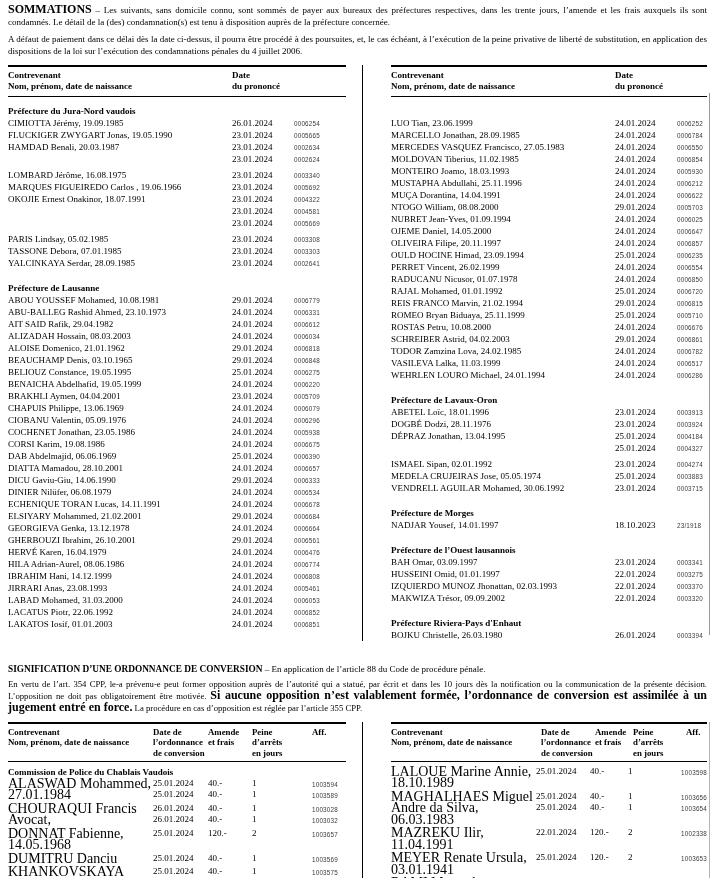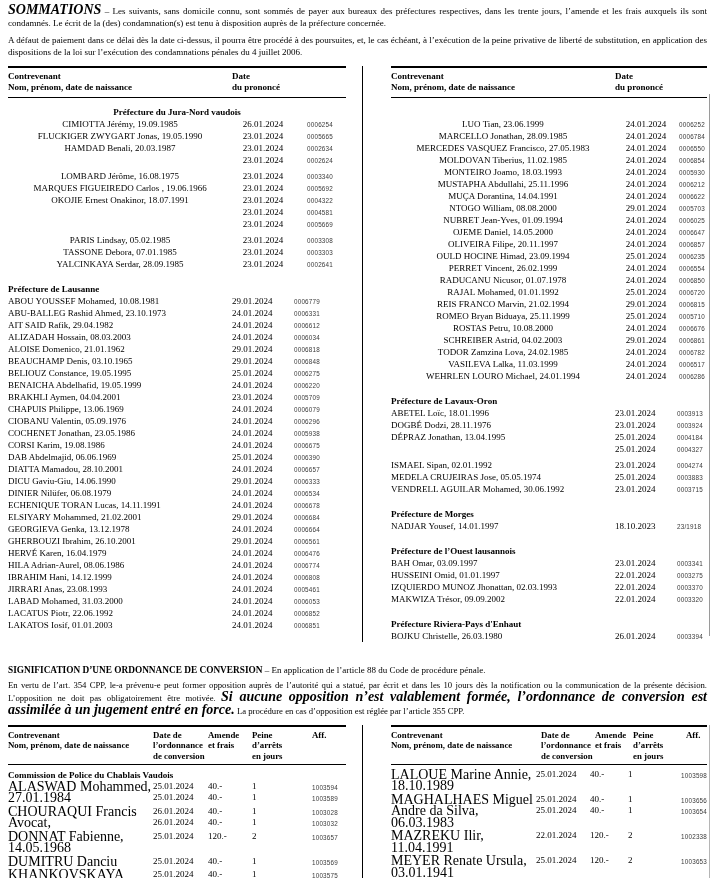--- a/index.html
+++ b/index.html
@@ -7,42 +7,42 @@
   }
   html,body{margin:0;padding:0;background:var(--bg);}
   .page{
     width:713px;height:878px;background:var(--bg);color:var(--text);
     font-family:"Liberation Serif","DejaVu Serif",serif;
     position:relative;overflow:hidden;box-sizing:border-box;
     padding:4px 6px 0 8px;
   }
   
   .intro{margin:0 0 6px 0;font-size:9px;line-height:11.5px;text-align:justify;}
-  .intro b{font-size:14px;font-style:italic;}
+  .intro b{font-size:12px;}
   .conv-title{margin:23px 0 4px 0;font-size:9px;line-height:11px;text-align:justify;}
   .conv-title b{font-size:9.3px;}
   .conv-p{font-size:8.7px;line-height:11px;margin-bottom:7px;}
 
   
   .cols{position:relative;display:flex;align-items:flex-start;margin-top:8px;}
   .col-l{width:338px;}
   .col-r{width:316px;margin-left:45px;}
   .vline{position:absolute;left:354px;top:0;bottom:0;width:1px;background:var(--rule);}
   .vline-edge{position:absolute;left:701px;top:28px;bottom:6px;width:1px;background:var(--edge);}
   .vline-edge2{position:absolute;left:701px;top:0;bottom:0;width:1px;background:#b5b5b5;}
 
   
   .thead{display:flex;border-top:2px solid var(--rule);border-bottom:1px solid var(--rule);
          padding:3px 0 5px;font-weight:bold;font-size:9px;line-height:10.5px;}
   .th-name{width:224px;white-space:nowrap;}
   .th-date{white-space:nowrap;}
 
   
   .t-section{margin-top:13px;}
-  .t-section:first-child{margin-top:8px;text-align:center;}
+  .t-section:first-child{margin-top:8px;}
   .sec-title{font-weight:bold;font-size:9px;height:12px;line-height:12px;white-space:nowrap;}
   .entry.multi{margin-bottom:4px;}
   .t-row{display:flex;height:12px;line-height:12px;font-size:9px;}
   .tc-name{width:224px;white-space:nowrap;}
   .tc-date{width:62px;white-space:nowrap;}
   .tc-aff,.cc-aff{flex:1;font-family:"Liberation Sans","DejaVu Sans",sans-serif;
          font-size:6.3px;color:var(--ref);padding-top:1px;white-space:nowrap;letter-spacing:.2px;}
   .tc-aff{line-height:11px;}
 
   
@@ -68,21 +68,21 @@
   .c-rows{flex:1;}
   .c-row{display:flex;height:11.5px;line-height:11.5px;font-size:9px;}
   .cc-date,.cc-amende,.cc-peine{white-space:nowrap;}
   .cc-aff{line-height:10.5px;padding-top:2px;}
 </style>
 </head>
 <body>
 
 <div class="page">
 
-  <p class="intro"><b>SOMMATIONS</b> <span>– Les suivants, sans domicile connu, sont sommés de payer aux bureaux des préfectures respectives, dans les trente jours, l’amende et les frais auxquels ils sont condamnés. Le écrit de la (des) condamnation(s) est tenu à disposition auprès de la préfecture concernée.</span></p>
+  <p class="intro"><b>SOMMATIONS</b> <span>– Les suivants, sans domicile connu, sont sommés de payer aux bureaux des préfectures respectives, dans les trente jours, l’amende et les frais auxquels ils sont condamnés. Le détail de la (des) condamnation(s) est tenu à disposition auprès de la préfecture concernée.</span></p>
   <p class="intro"><span>A défaut de paiement dans ce délai dès la date ci-dessus, il pourra être procédé à des poursuites, et, le cas échéant, à l’exécution de la peine privative de liberté de substitution, en application des dispositions de la loi sur l’exécution des condamnations pénales du 4 juillet 2006.</span></p>
 
   <div class="cols">
     <div class="vline"></div>
     <div class="vline-edge"></div>
 
     <div class="col-l">
       <div class="thead">
         <div class="th-name">
           <div>Contrevenant</div>

